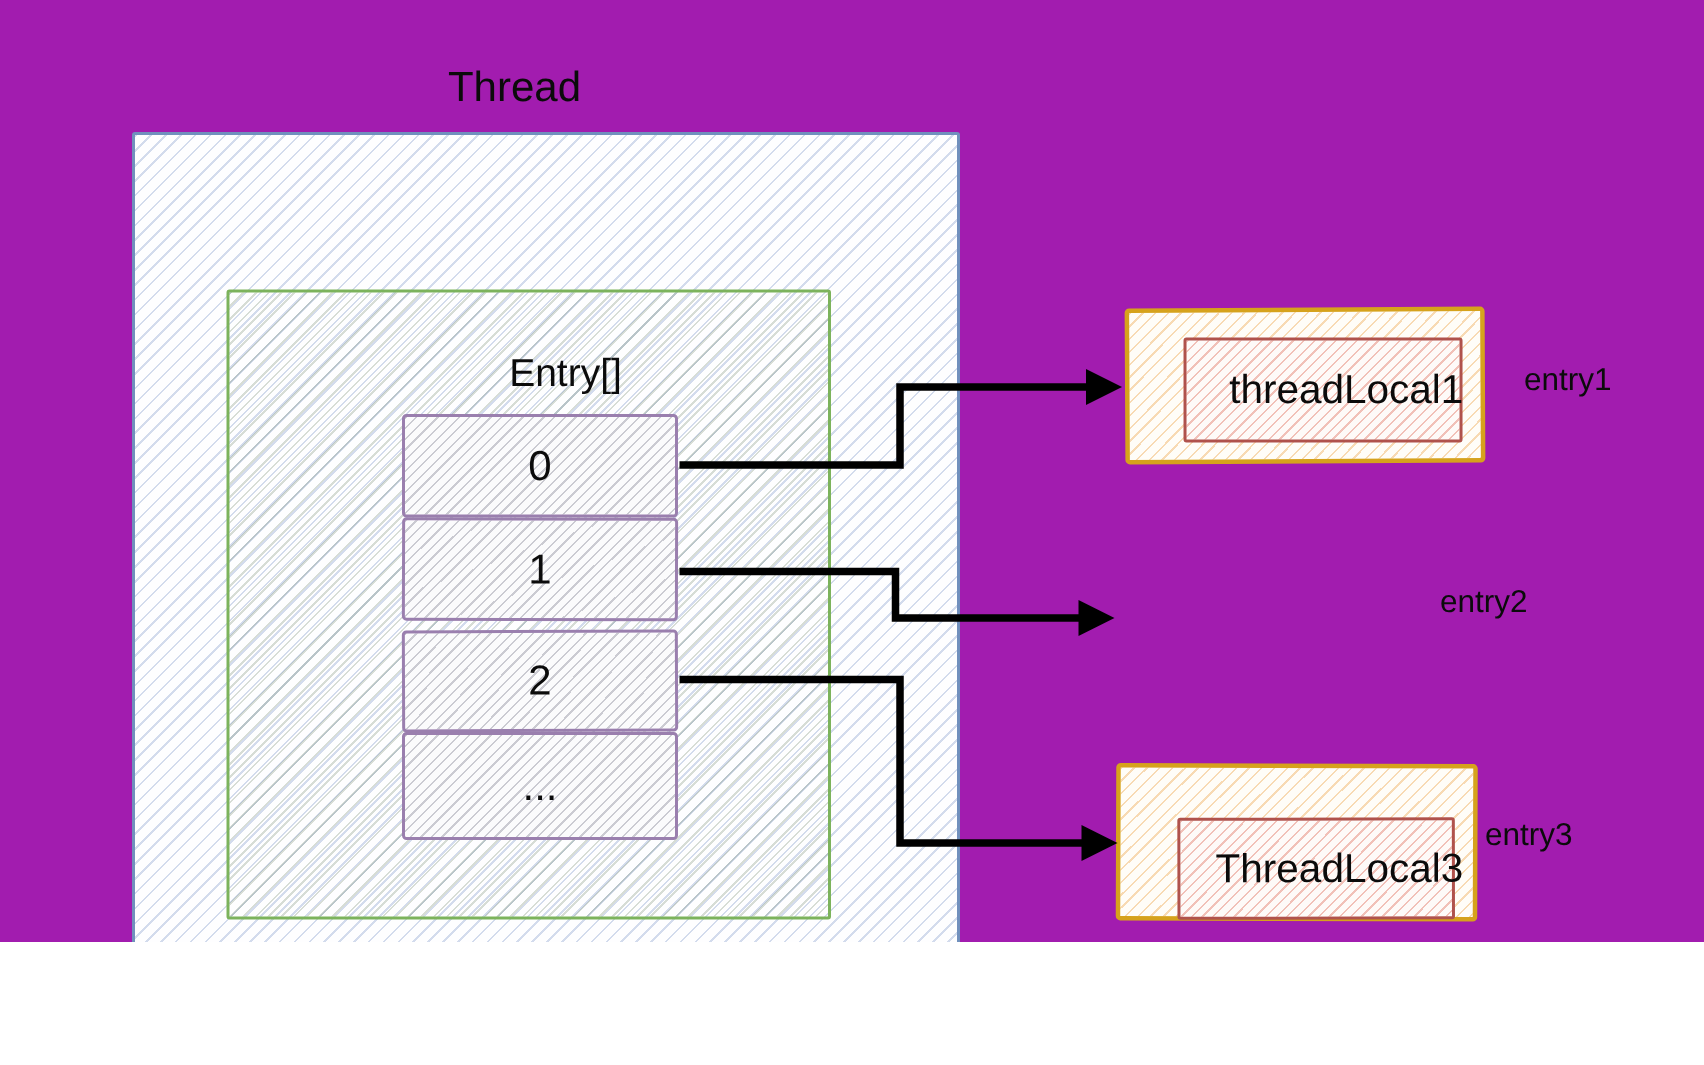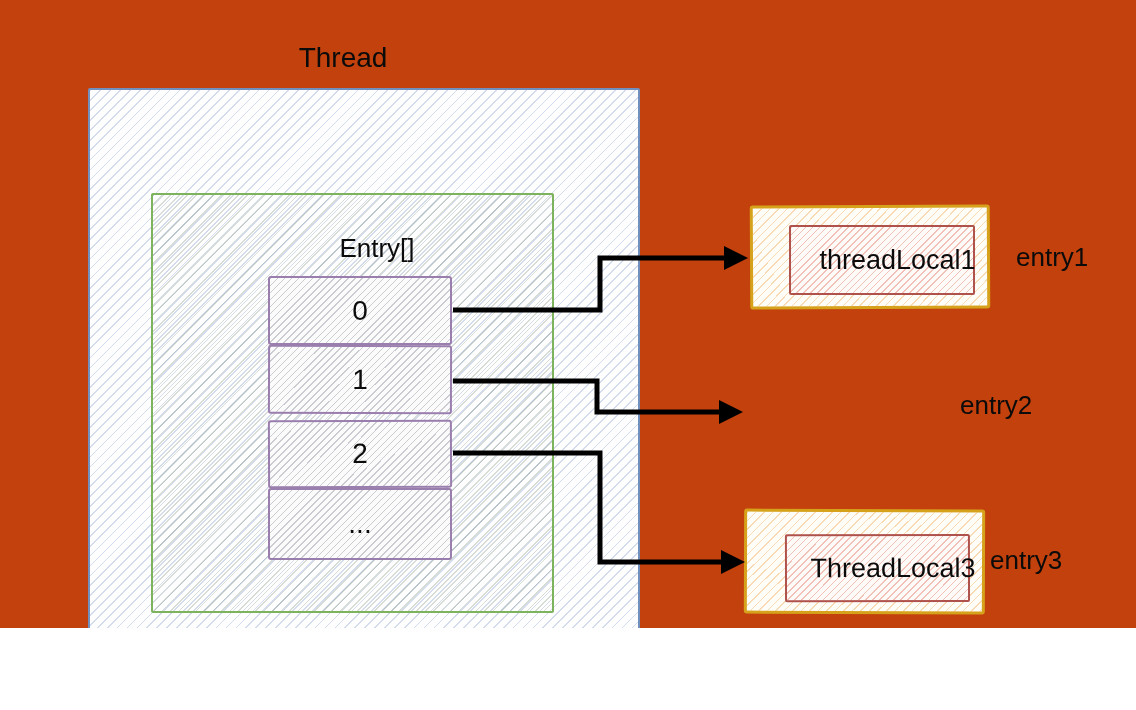--- a/index.html
+++ b/index.html
@@ -3,21 +3,21 @@
 <meta charset="utf-8">
 <style>
   * { box-sizing: border-box; margin: 0; padding: 0; }
   html, body { background: #ffffff; }
   body { font-family: "Liberation Sans", sans-serif; }
 
   .canvas {
     position: relative;
     width: 1136px;
     height: 628px;
-    background: #c2410c;
+    background: #a21caf;
     overflow: hidden;
     color: #111111;
   }
 
   .label { position: absolute; color: #0b0b0b; white-space: nowrap; }
 
   
   .thread-box {
     position: absolute;
     left: 88px; top: 88px; width: 552px; height: 586px;
@@ -102,23 +102,23 @@
         rgba(226,123,106,0.45) 0px, rgba(226,123,106,0.45) 1.1px,
         transparent 1.1px, transparent 5px);
     display: flex; align-items: center; justify-content: center;
     font-size: 27px; color: #0b0b0b; white-space: nowrap; padding-left: 31px;
   }
   .entry-1 { left: 750px; top: 205px; width: 240px; height: 104px; transform: rotate(-0.3deg); }
   .entry-1 .inner { left: 36px; top: 17px; width: 186px; height: 70px; transform: rotate(0.3deg); }
   .entry-2 { left: 744px; top: 359px; width: 241px; height: 106px; }
   .entry-2 .inner { left: 37px; top: 19px; width: 186px; height: 70px; transform: rotate(-0.25deg); }
   .entry-3 { left: 744px; top: 509px; width: 241px; height: 105px; transform: rotate(0.2deg); }
-  .entry-3 .inner { left: 38px; top: 22px; width: 185px; height: 68px; transform: rotate(-0.3deg); }
+  .entry-3 .inner { left: 38px; top: 33px; width: 185px; height: 68px; transform: rotate(-0.3deg); }
 
-  .entry-tag { font-size: 26px; z-index: 4; }
+  .entry-tag { font-size: 21px; z-index: 4; }
   .tag-1 { left: 1016px; top: 242px; }
   .tag-2 { left: 960px; top: 390px; }
   .tag-3 { left: 990px; top: 545px; }
 
   
   .watermark {
     position: absolute;
     right: 5px; top: 680px;
     font-size: 18px; color: #c6c6c6;
     z-index: 6; white-space: nowrap;

